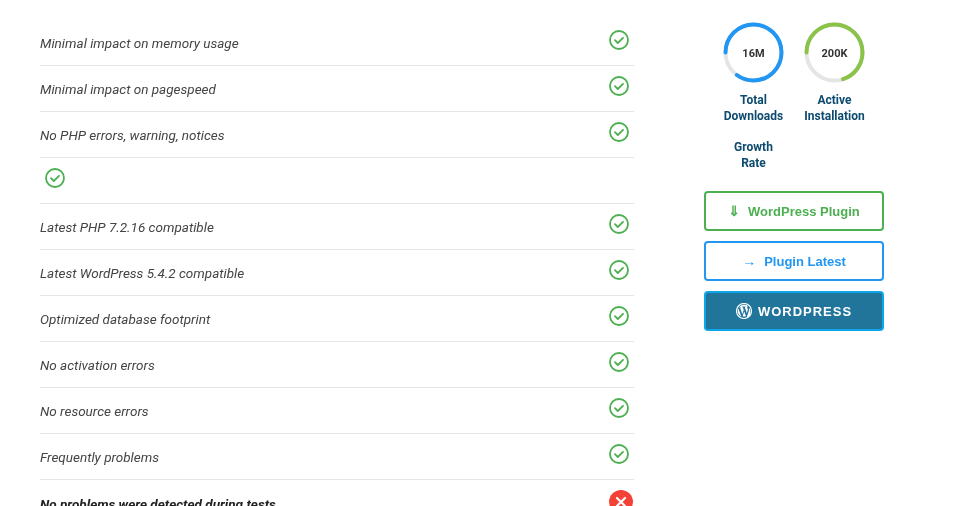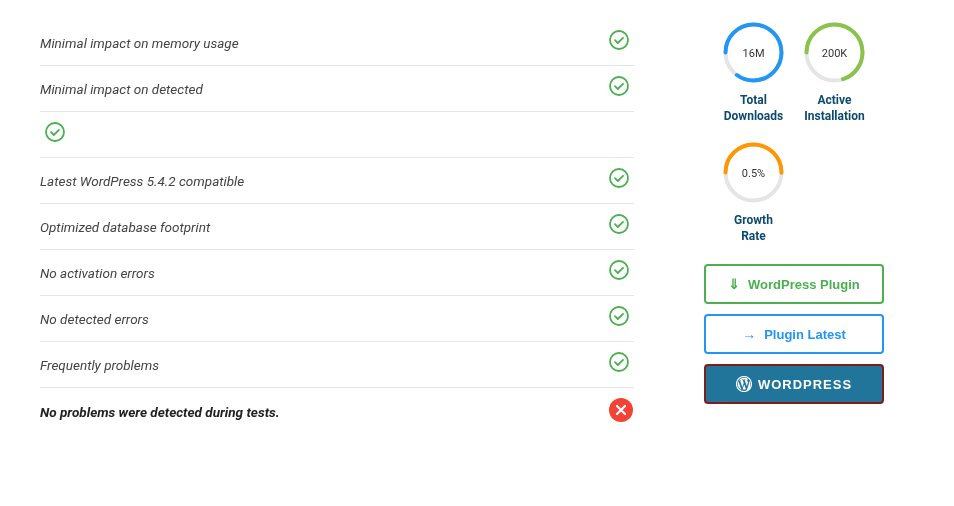--- a/index.html
+++ b/index.html
@@ -85,21 +85,21 @@
       fill: none;
       stroke-width: 4;
       stroke-linecap: round;
     }
     .stat-circle-label {
       position: absolute;
       top: 50%;
       left: 50%;
       transform: translate(-50%, -50%);
       font-size: 11px;
-      font-weight: 400;
+      font-weight: 700;
       color: #333;
       white-space: nowrap;
     }
     .stat-name {
       font-size: 12px;
       font-weight: 700;
       color: #0c4a6e;
       text-align: center;
       line-height: 1.3;
     }
@@ -121,21 +121,21 @@
       border: 2px solid #4caf50;
       color: #4caf50;
     }
     .btn-website {
       background: #fff;
       border: 2px solid #2196f3;
       color: #2196f3;
     }
     .btn-wordpress {
       background: #21759b;
-      border: 2px solid #7f1d1d;
+      border: 2px solid #0ea5e9;
       color: #fff;
     }
     .btn-icon {
       font-size: 14px;
     }
     .wp-logo {
       display: inline-flex;
       align-items: center;
       gap: 6px;
       font-weight: 700;
@@ -151,27 +151,41 @@
 
   <div class="features-section">
   <div class="feature-row">
         <span class="feature-label">Minimal impact on memory usage</span>
         <span class="check-icon"><svg width="22" height="22" viewBox="0 0 22 22">
         <circle cx="11" cy="11" r="9" fill="none" stroke="#4caf50" stroke-width="1.8"></circle>
         <path d="M7 11.2l2.8 2.8 5.2-5.2" fill="none" stroke="#4caf50" stroke-width="1.8" stroke-linecap="round" stroke-linejoin="round"></path>
       </svg></span>
       </div>
       <div class="feature-row">
-        <span class="feature-label">Minimal impact on detected</span>
-        <span class="check-icon"><svg width="22" height="22" viewBox="0 0 22 22">
-        <circle cx="11" cy="11" r="9" fill="none" stroke="#4caf50" stroke-width="1.8"></circle>
-        <path d="M7 11.2l2.8 2.8 5.2-5.2" fill="none" stroke="#4caf50" stroke-width="1.8" stroke-linecap="round" stroke-linejoin="round"></path>
-      </svg></span>
-      </div>
-      <div class="feature-row">
+        <span class="feature-label">Minimal impact on pagespeed</span>
+        <span class="check-icon"><svg width="22" height="22" viewBox="0 0 22 22">
+        <circle cx="11" cy="11" r="9" fill="none" stroke="#4caf50" stroke-width="1.8"></circle>
+        <path d="M7 11.2l2.8 2.8 5.2-5.2" fill="none" stroke="#4caf50" stroke-width="1.8" stroke-linecap="round" stroke-linejoin="round"></path>
+      </svg></span>
+      </div>
+      <div class="feature-row">
+        <span class="feature-label">No PHP errors, warning, notices</span>
+        <span class="check-icon"><svg width="22" height="22" viewBox="0 0 22 22">
+        <circle cx="11" cy="11" r="9" fill="none" stroke="#4caf50" stroke-width="1.8"></circle>
+        <path d="M7 11.2l2.8 2.8 5.2-5.2" fill="none" stroke="#4caf50" stroke-width="1.8" stroke-linecap="round" stroke-linejoin="round"></path>
+      </svg></span>
+      </div>
+      <div class="feature-row">
+        <span class="check-icon"><svg width="22" height="22" viewBox="0 0 22 22">
+        <circle cx="11" cy="11" r="9" fill="none" stroke="#4caf50" stroke-width="1.8"></circle>
+        <path d="M7 11.2l2.8 2.8 5.2-5.2" fill="none" stroke="#4caf50" stroke-width="1.8" stroke-linecap="round" stroke-linejoin="round"></path>
+      </svg></span>
+      </div>
+      <div class="feature-row">
+        <span class="feature-label">Latest PHP 7.2.16 compatible</span>
         <span class="check-icon"><svg width="22" height="22" viewBox="0 0 22 22">
         <circle cx="11" cy="11" r="9" fill="none" stroke="#4caf50" stroke-width="1.8"></circle>
         <path d="M7 11.2l2.8 2.8 5.2-5.2" fill="none" stroke="#4caf50" stroke-width="1.8" stroke-linecap="round" stroke-linejoin="round"></path>
       </svg></span>
       </div>
       <div class="feature-row">
         <span class="feature-label">Latest WordPress 5.4.2 compatible</span>
         <span class="check-icon"><svg width="22" height="22" viewBox="0 0 22 22">
         <circle cx="11" cy="11" r="9" fill="none" stroke="#4caf50" stroke-width="1.8"></circle>
         <path d="M7 11.2l2.8 2.8 5.2-5.2" fill="none" stroke="#4caf50" stroke-width="1.8" stroke-linecap="round" stroke-linejoin="round"></path>
@@ -185,21 +199,21 @@
       </svg></span>
       </div>
       <div class="feature-row">
         <span class="feature-label">No activation errors</span>
         <span class="check-icon"><svg width="22" height="22" viewBox="0 0 22 22">
         <circle cx="11" cy="11" r="9" fill="none" stroke="#4caf50" stroke-width="1.8"></circle>
         <path d="M7 11.2l2.8 2.8 5.2-5.2" fill="none" stroke="#4caf50" stroke-width="1.8" stroke-linecap="round" stroke-linejoin="round"></path>
       </svg></span>
       </div>
       <div class="feature-row">
-        <span class="feature-label">No detected errors</span>
+        <span class="feature-label">No resource errors</span>
         <span class="check-icon"><svg width="22" height="22" viewBox="0 0 22 22">
         <circle cx="11" cy="11" r="9" fill="none" stroke="#4caf50" stroke-width="1.8"></circle>
         <path d="M7 11.2l2.8 2.8 5.2-5.2" fill="none" stroke="#4caf50" stroke-width="1.8" stroke-linecap="round" stroke-linejoin="round"></path>
       </svg></span>
       </div>
       <div class="feature-row">
         <span class="feature-label">Frequently problems</span>
         <span class="check-icon"><svg width="22" height="22" viewBox="0 0 22 22">
         <circle cx="11" cy="11" r="9" fill="none" stroke="#4caf50" stroke-width="1.8"></circle>
         <path d="M7 11.2l2.8 2.8 5.2-5.2" fill="none" stroke="#4caf50" stroke-width="1.8" stroke-linecap="round" stroke-linejoin="round"></path>
@@ -230,27 +244,20 @@
       <div class="stat-circle">
         <svg viewBox="0 0 65 65">
           <circle class="circle-bg" cx="32.5" cy="32.5" r="28"></circle>
           <circle class="circle-fill" cx="32.5" cy="32.5" r="28" stroke="#8bc34a" stroke-dasharray="175.92918860102841" stroke-dashoffset="52.77875658030854" style="transform-origin: center; transform: rotate(-90deg);"></circle>
         </svg>
         <span class="stat-circle-label">200K</span>
       </div>
       <span class="stat-name">Active<br>Installation</span>
     </div>
         <div class="stat-item">
-      <div class="stat-circle">
-        <svg viewBox="0 0 65 65">
-          <circle class="circle-bg" cx="32.5" cy="32.5" r="28"></circle>
-          <circle class="circle-fill" cx="32.5" cy="32.5" r="28" stroke="#ff9800" stroke-dasharray="175.92918860102841" stroke-dashoffset="87.96459430051421" style="transform-origin: center; transform: rotate(-90deg);"></circle>
-        </svg>
-        <span class="stat-circle-label">0.5%</span>
-      </div>
       <span class="stat-name">Growth<br>Rate</span>
     </div>
       </div>
     <button class="btn btn-download">
       <span class="btn-icon">⇓</span>
       <span>WordPress Plugin</span>
     </button>
     <button class="btn btn-website">
       <span class="btn-icon">→</span>
       <span>Plugin Latest</span>

